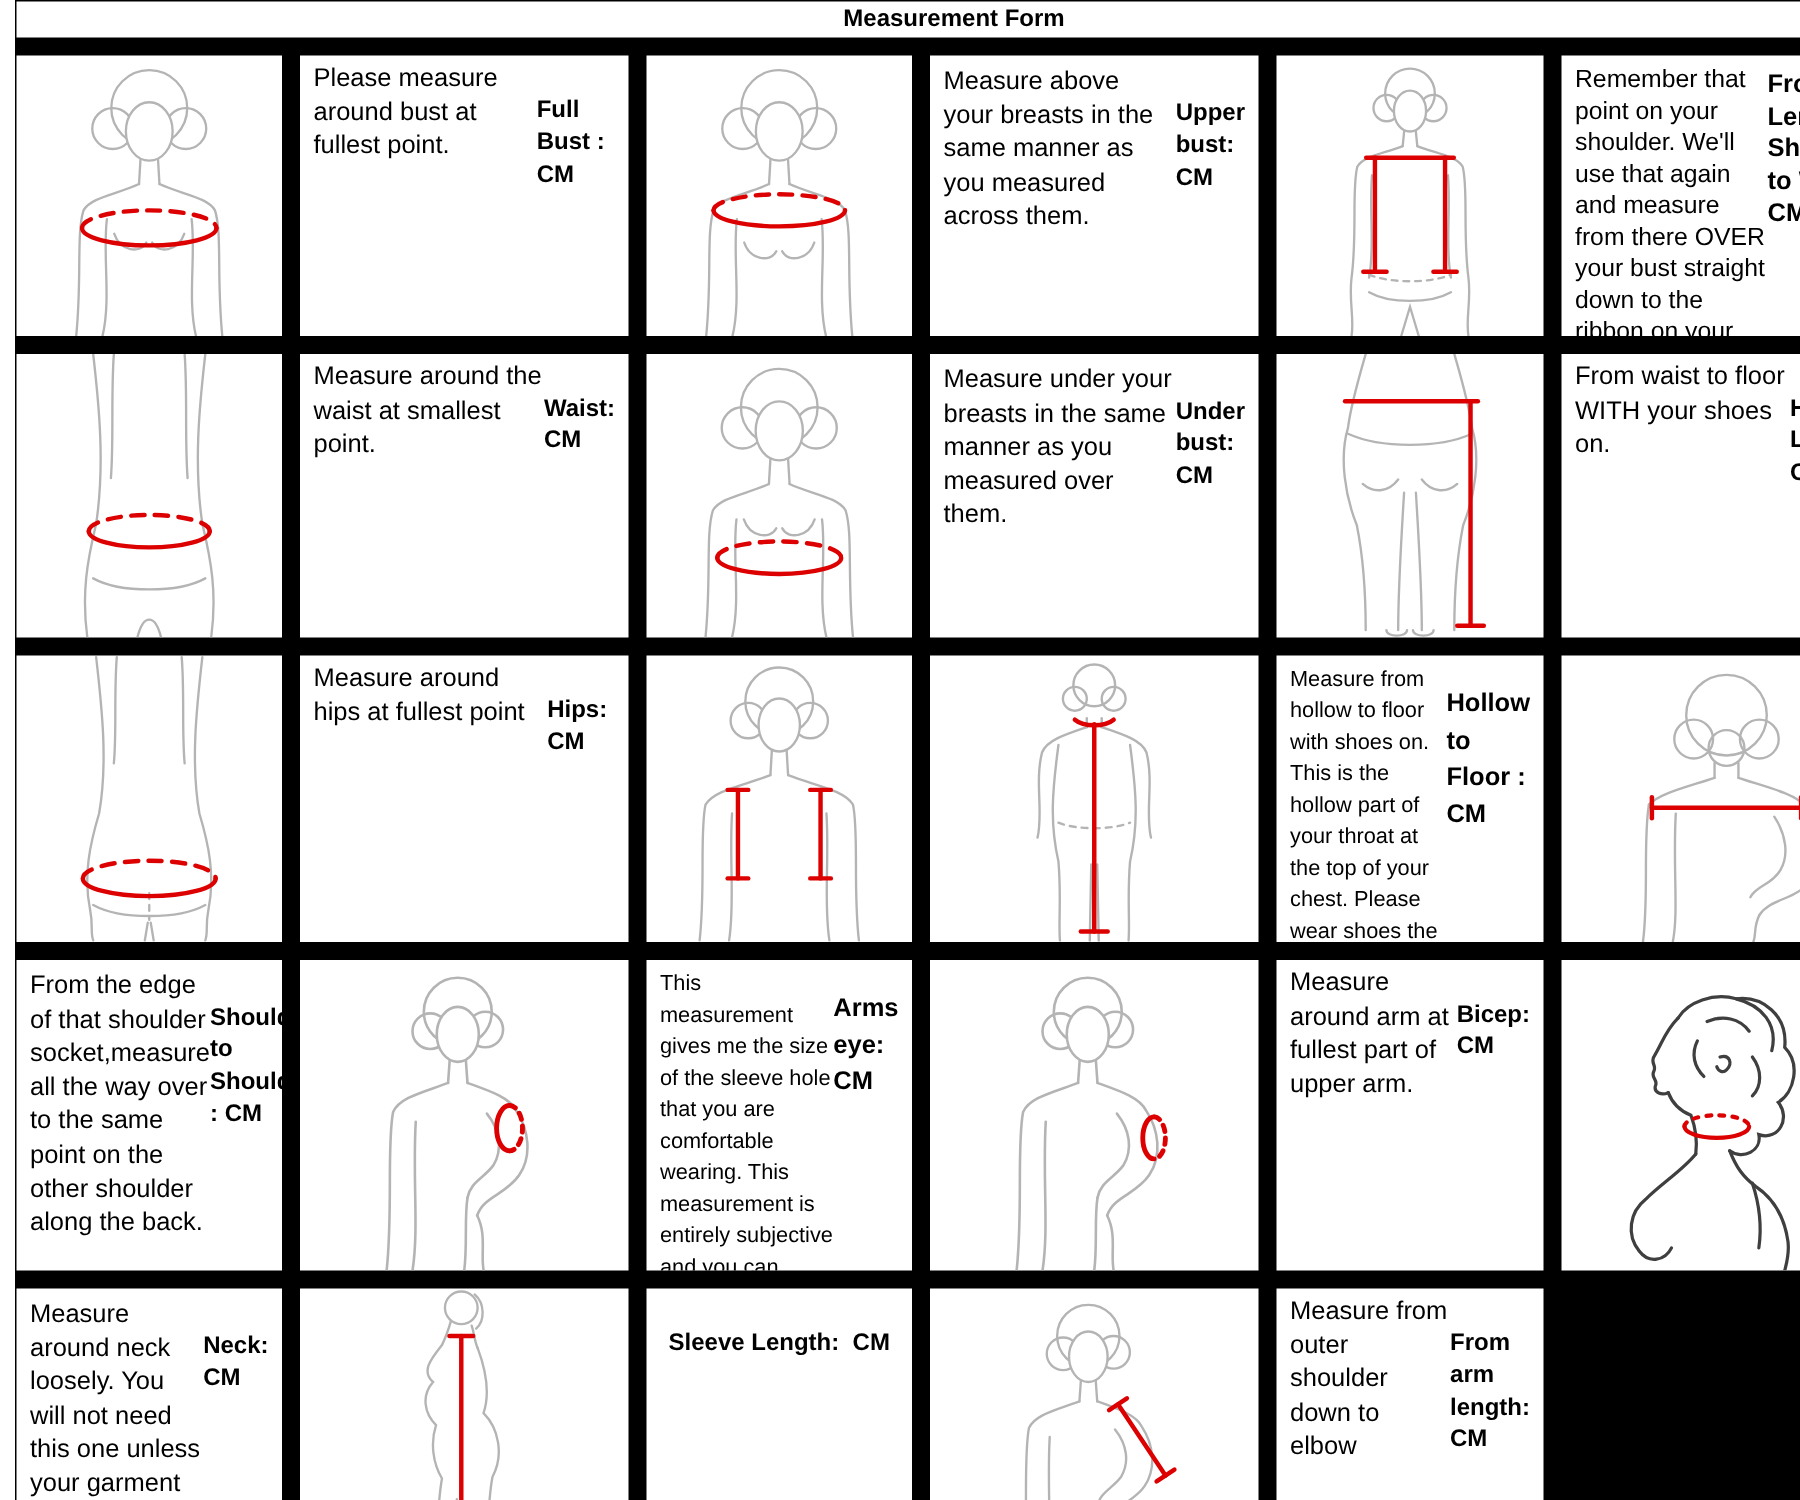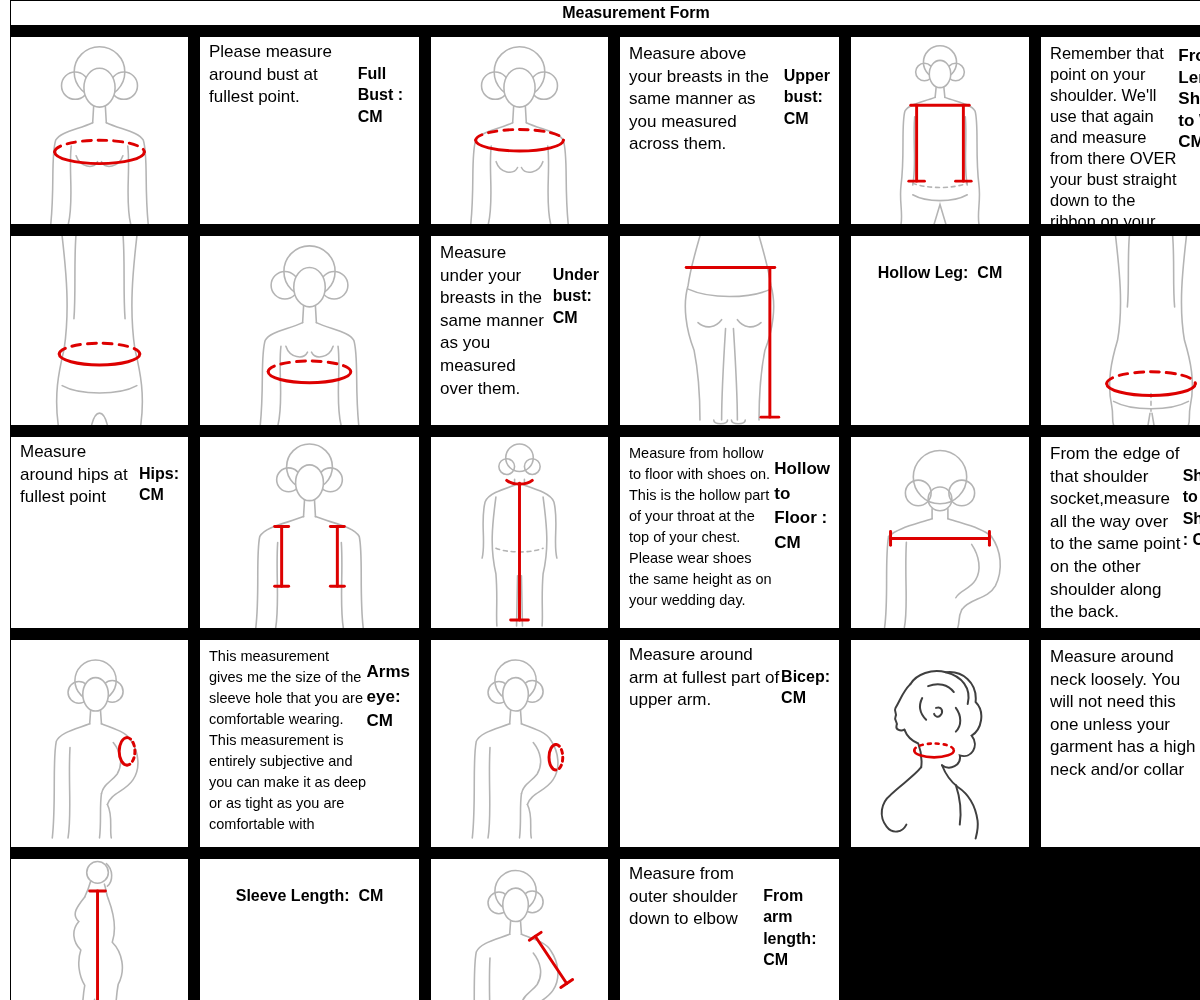--- a/index.html
+++ b/index.html
@@ -128,20 +128,24 @@
             <path d="M52 152 C70 162 110 162 128 152"></path>
             <path d="M82 192 C86 176 94 176 98 192"></path>
           </g>
  <g fill="none" stroke="#dd0000" stroke-width="3" stroke-linecap="round">
             <path d="M49 120 A41 11 0 0 0 131 120"></path>
  <path stroke-dasharray="9 7" d="M49 120 A41 11 0 0 1 131 120"></path>
           </g>
         </svg>
       </div>
   </div>
+  <div class="cell txt">
+    <p class="desc">Measure around the waist at smallest point.</p>
+    <p class="label">Waist:   CM</p>
+  </div>
   <div class="cell fig">
     <div class="figwrap">
         <svg viewBox="0 0 180 192" preserveAspectRatio="xMidYMid meet">
  <g fill="none" stroke="#b4b4b4" stroke-width="1.6" stroke-linecap="round">
             <circle cx="90" cy="36" r="26"></circle>
             <circle cx="65" cy="50" r="14"></circle>
             <circle cx="115" cy="50" r="14"></circle>
             <ellipse cx="90" cy="52" rx="16" ry="20" fill="#fff"></ellipse>
             <path d="M84 71 L83 88"></path>
             <path d="M96 71 L97 88"></path>
@@ -179,20 +183,21 @@
           </g>
  <g fill="none" stroke="#dd0000" stroke-width="3" stroke-linecap="round">
             <path d="M46 32 L136 32"></path>
             <path d="M131 32 L131 184"></path>
             <path d="M122 184 L140 184"></path>
           </g>
         </svg>
       </div>
   </div>
   <div class="cell txt">
+    <p class="desc">From waist to floor WITH your shoes on.</p>
     <p class="label">Hollow Leg:  CM</p>
   </div>
 
   <div class="cell fig">
     <div class="figwrap">
         <svg viewBox="0 0 180 192" preserveAspectRatio="xMidYMid meet">
  <g fill="none" stroke="#b4b4b4" stroke-width="1.6" stroke-linecap="round">
             <path d="M54 0 C58 35 62 72 56 106 C50 126 45 148 50 172 C52 182 50 187 52 192"></path>
             <path d="M126 0 C122 35 118 72 124 106 C130 126 135 148 130 172 C128 182 130 187 128 192"></path>
             <path d="M68 0 C66 25 68 50 66 72"></path>

